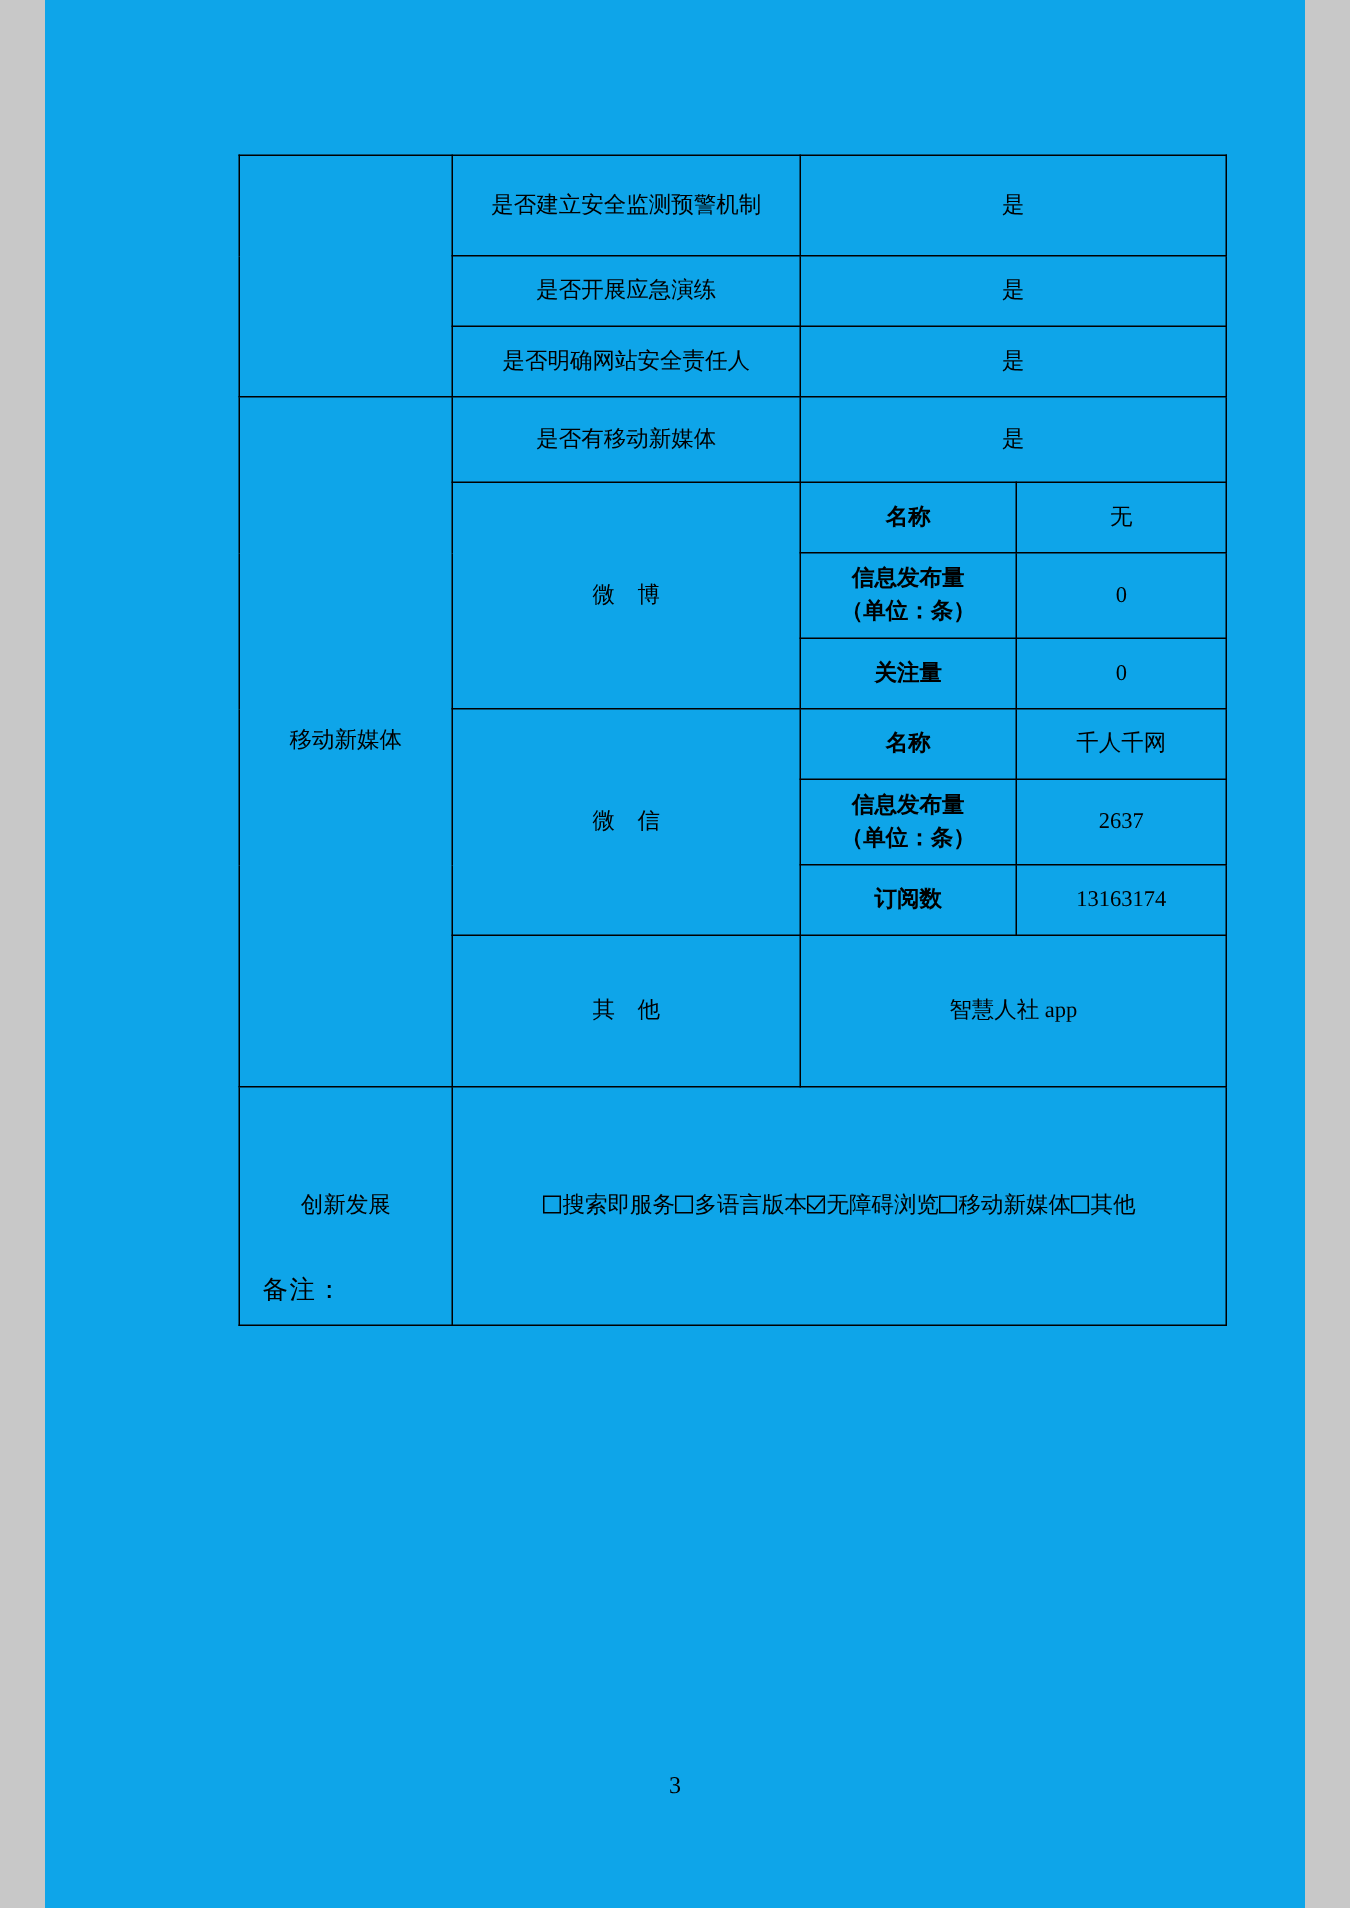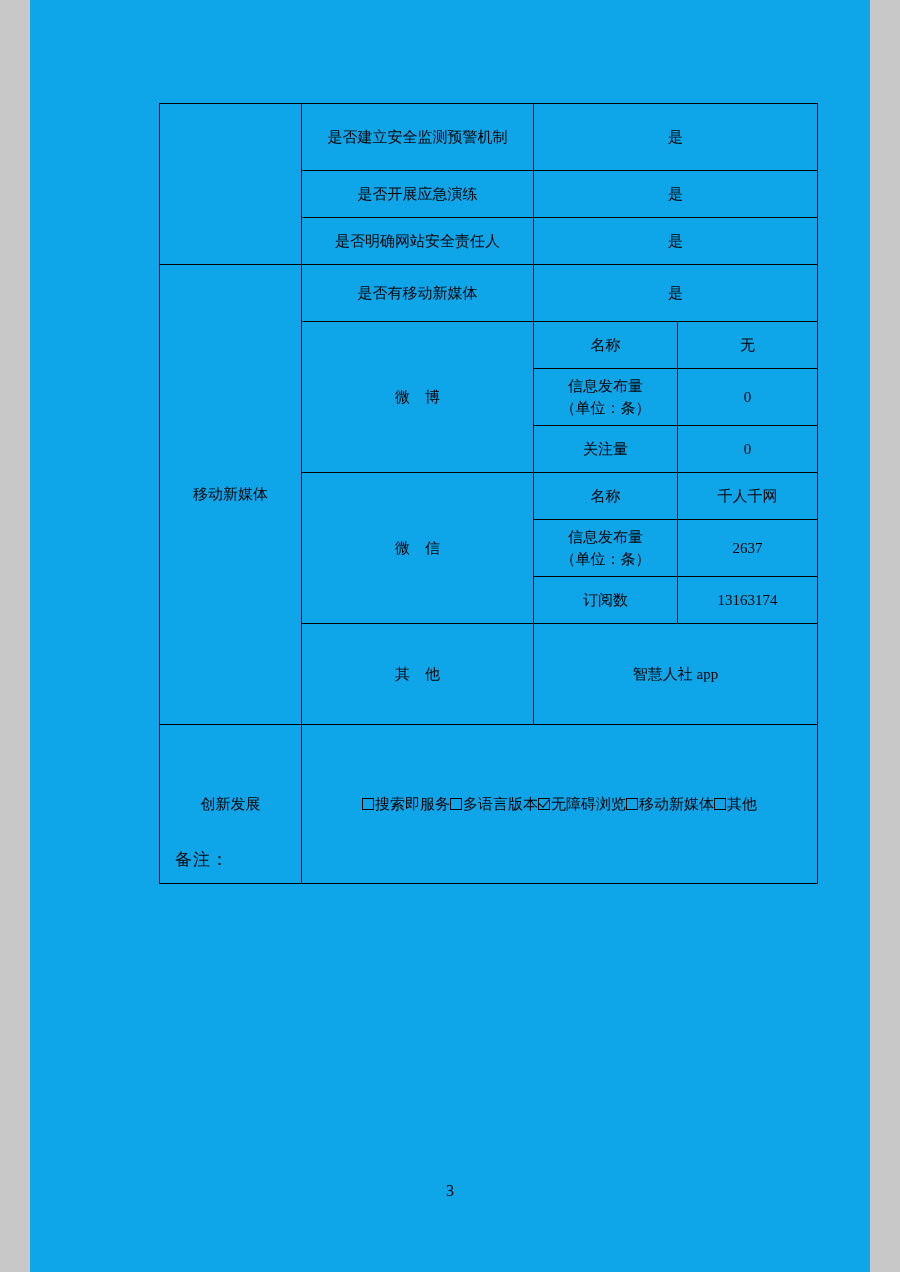--- a/index.html
+++ b/index.html
@@ -37,21 +37,21 @@
     text-align: center;
     vertical-align: middle;
     padding: 4px 6px;
     line-height: 1.5;
     font-family: "Liberation Serif", "DejaVu Serif", serif;
   }
   td.tall-1 { height: 58px; }
   td.row-h { height: 38px; }
   td.label-col { width: 142px; }
   td.mid-col { width: 232px; }
-  td.sub-label { width: 144px; }
+  td.sub-label { width: 144px; font-weight: bold; }
   .two-line { display: block; }
   .note {
     position: absolute;
     left: 145px;
     top: 848px;
     font-size: 17px;
     color: #000000;
     letter-spacing: 1px;
   }
   .innov-cell {

